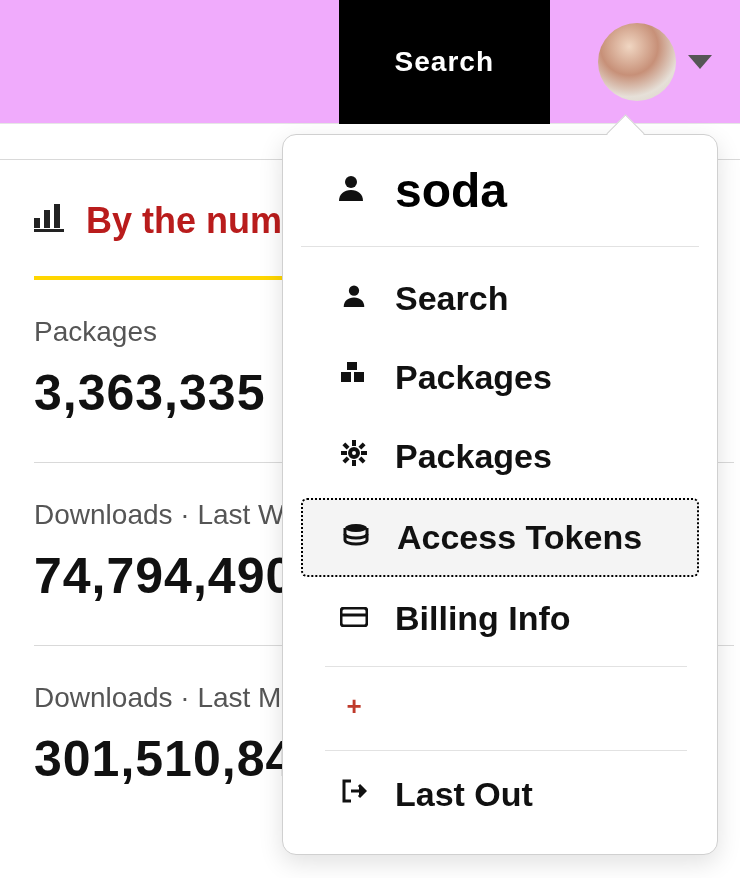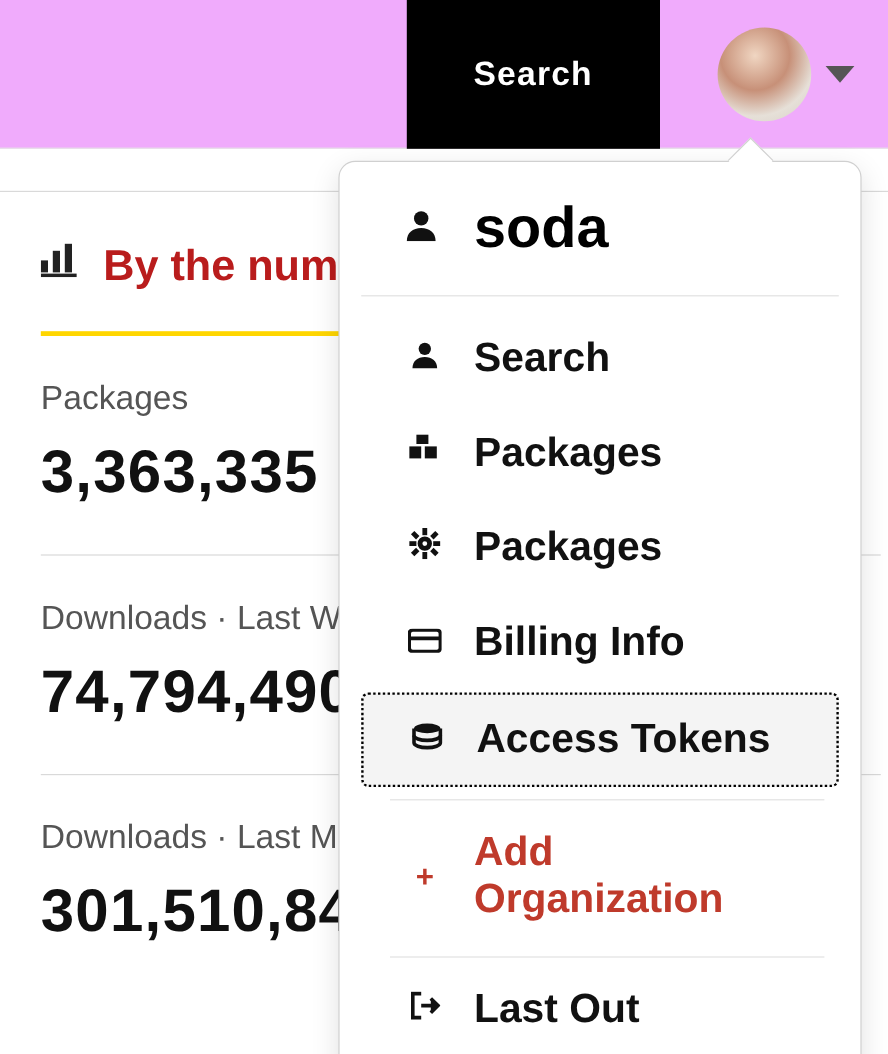--- a/index.html
+++ b/index.html
@@ -244,46 +244,45 @@
             <rect x="3" y="3" width="4" height="6" transform="rotate(-45 5 6)"></rect>
             <rect x="19" y="3" width="4" height="6" transform="rotate(45 21 6)"></rect>
             <rect x="3" y="17" width="4" height="6" transform="rotate(45 5 20)"></rect>
             <rect x="19" y="17" width="4" height="6" transform="rotate(-45 21 20)"></rect>
           </g>
         </svg>
     </span>
     <span>Packages</span>
   </div>
 
-  <div class="menu-item">
-    <span class="ic">
-      <svg width="28" height="20" viewBox="0 0 28 20" fill="none" stroke="#111" stroke-width="3">
-          <rect x="1" y="1" width="26" height="18" rx="3"></rect>
-          <line x1="1" y1="8" x2="27" y2="8"></line>
-        </svg>
-    </span>
-    <span>Billing Info</span>
-  </div>
-
   <div class="menu-item selected">
     <span class="ic">
       <svg width="26" height="24" viewBox="0 0 26 24" fill="#111">
           <ellipse cx="13" cy="6" rx="11" ry="4"></ellipse>
           <path d="M2 6v6c0 2.2 4.9 4 11 4s11-1.8 11-4V6" fill="none" stroke="#111" stroke-width="3"></path>
           <path d="M2 12v6c0 2.2 4.9 4 11 4s11-1.8 11-4v-6" fill="none" stroke="#111" stroke-width="3"></path>
         </svg>
     </span>
     <span>Access Tokens</span>
   </div>
 
+  <div class="menu-item">
+    <span class="ic">
+      <svg width="28" height="20" viewBox="0 0 28 20" fill="none" stroke="#111" stroke-width="3">
+          <rect x="1" y="1" width="26" height="18" rx="3"></rect>
+          <line x1="1" y1="8" x2="27" y2="8"></line>
+        </svg>
+    </span>
+    <span>Billing Info</span>
+  </div>
+
   <div class="menu-divider"></div>
 
   <div class="menu-item add-org">
     <span class="ic">+</span>
-    <span>Add Organization</span>
   </div>
 
   <div class="menu-divider"></div>
 
   <div class="menu-item">
     <span class="ic">
       <svg width="26" height="24" viewBox="0 0 26 24" fill="none" stroke="#111" stroke-width="3">
           <path d="M10 2H3v20h7"></path>
           <path d="M10 12h13M18 6l6 6-6 6" fill="#111" stroke="#111"></path>
         </svg>

